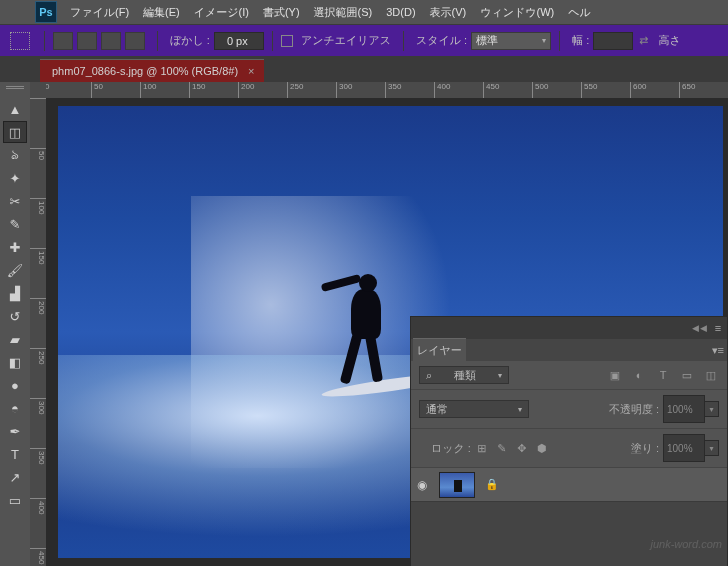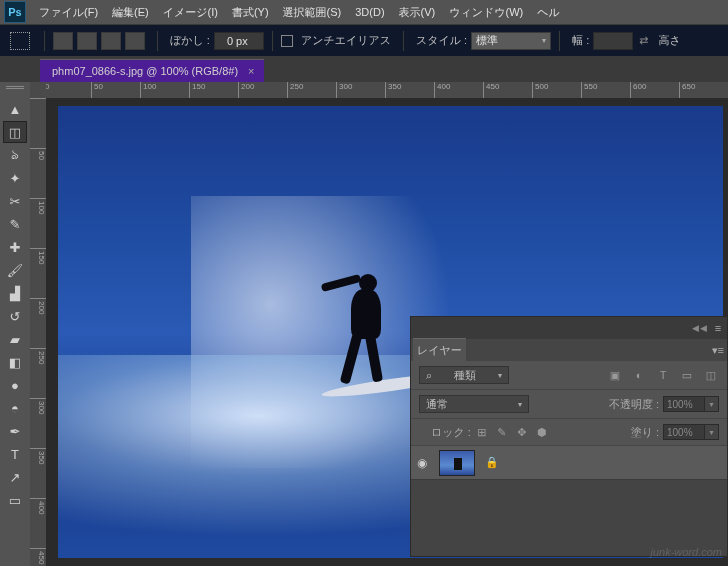--- a/index.html
+++ b/index.html
@@ -1,32 +1,32 @@
 <!DOCTYPE html>
 <html><head>
 <meta charset="utf-8">
 <style>
 * { margin: 0; padding: 0; box-sizing: border-box; font-family: "Hiragino Kaku Gothic Pro", "Meiryo", sans-serif; }
 body { background: #535353; width: 728px; height: 566px; overflow: hidden; position: relative; }
 
 .menubar { background: #535353; height: 24px; display: flex; align-items: center; padding-left: 4px; font-size: 11px; color: #e0e0e0; }
-.ps-logo { width: 22px; height: 22px; background: #0a2d44; color: #5fc8f4; font-weight: bold; font-size: 11px; display: flex; align-items: center; justify-content: center; margin-right: 6px; border: 1px solid #2a5a7a; }
+.ps-logo { width: 22px; height: 22px; background: #0a2d44; color: #5fc8f4; font-weight: bold; font-size: 11px; display: flex; align-items: center; justify-content: center; margin-right: 6px; border: 1px solid #2a5a7a; margin-left: 31px; }
 .menu-item { padding: 16px 7px; cursor: default; white-space: nowrap; }
 
-.optionsbar { background: #0f172a; height: 32px; display: flex; align-items: center; padding-left: 10px; font-size: 11px; color: #c0c0c0; border-top: 1px solid #3a3a3a; }
+.optionsbar { background: #4c1d95; height: 32px; display: flex; align-items: center; padding-left: 10px; font-size: 11px; color: #c0c0c0; border-top: 1px solid #3a3a3a; }
 .opt-icon { width: 20px; height: 18px; border: 1px dotted #999; margin-right: 6px; }
 .sep { width: 1px; height: 20px; background: #3a3a3a; margin: 0 8px; }
 .opt-btn { width: 20px; height: 18px; background: #4a4a4a; border: 1px solid #3a3a3a; margin-right: 4px; }
 .opt-label { margin: 0 4px; }
 .opt-input { background: #3a3a3a; color: #e0e0e0; border: 1px solid #2a2a2a; width: 50px; height: 18px; font-size: 11px; padding: 0 12px; }
 .opt-check { width: 12px; height: 12px; border: 1px solid #888; margin-right: 4px; }
 .opt-select { background: #5a5a5a; color: #e0e0e0; border: 1px solid #3a3a3a; width: 80px; height: 18px; font-size: 11px; padding: 0 4px; display: flex; align-items: center; justify-content: space-between; }
 
 .tab-row { background: #3a3a3a; height: 26px; display: flex; align-items: flex-end; padding-left: 40px; }
-.doc-tab { background: #4c1d95; color: #d0d0d0; font-size: 11px; padding: 5px 10px 5px 12px; display: flex; align-items: center; border-top: 1px solid #606060; }
+.doc-tab { background: #7f1d1d; color: #d0d0d0; font-size: 11px; padding: 5px 10px 5px 12px; display: flex; align-items: center; border-top: 1px solid #606060; }
 .doc-tab .close { margin-left: 10px; font-size: 11px; color: #aaa; }
 
 .toolbox { position: absolute; left: 0; top: 82px; width: 30px; background: #535353; height: 484px; display: flex; flex-direction: column; align-items: center; padding-top: 4px; }
 .tb-handle { width: 24px; height: 8px; display: flex; justify-content: center; margin-bottom: 4px; }
 .tb-handle::before { content: ""; width: 18px; height: 3px; background: repeating-linear-gradient(to bottom, #888 0 1px, transparent 1px 2px); }
 .tool { width: 24px; height: 22px; display: flex; align-items: center; justify-content: center; color: #d0d0d0; font-size: 13px; margin-bottom: 1px; }
 .tool.active { background: #3a3a3a; border: 1px solid #222; }
 
 .ruler-h { position: absolute; left: 42px; top: 82px; right: 0; height: 16px; background: #4a4a4a; overflow: hidden; font-size: 8px; color: #aaa; display: flex; }
 .ruler-h .tick { position: relative; width: 50px; border-left: 1px solid #888; height: 100%; padding-left: 2px; }
@@ -48,32 +48,32 @@
 .layers-panel { position: absolute; right: 0; top: 316px; width: 318px; background: #535353; border: 1px solid #2a2a2a; font-size: 11px; color: #c0c0c0; }
 .panel-header { background: #3a3a3a; height: 22px; display: flex; align-items: center; }
 .panel-collapse { width: 18px; display: flex; justify-content: center; font-size: 9px; letter-spacing: 1px; color: #888; margin-left: auto; }
 .panel-tab { background: #535353; padding: 4px 4px; margin-left: 2px; border-top: 1px solid #666; }
 .panel-menu { width: 18px; text-align: center; color: #aaa; }
 .panel-row { display: flex; align-items: center; padding: 5px 8px; border-bottom: 1px solid #454545; }
 .panel-select { background: #444; border: 1px solid #333; height: 18px; flex: 0 0 90px; display: flex; align-items: center; padding: 0 6px; justify-content: space-between; margin-right: 8px; }
 .filter-icons { display: flex; gap: 8px; margin-left: auto; }
 .filter-icons span { width: 16px; height: 14px; display: flex; align-items: center; justify-content: center; color: #999; font-size: 11px; }
 .panel-label { margin-right: 4px; color: #aaa; margin-left: 12px; }
-.pct-field { background: #3a3a3a; border: 1px solid #2a2a2a; width: 42px; height: 16px; font-size: 10px; padding: 0 3px; color: #888; display: flex; align-items: center; }
+.pct-field { background: #3a3a3a; border: 1px solid #2a2a2a; width: 42px; height: 28px; font-size: 10px; padding: 0 3px; color: #888; display: flex; align-items: center; }
 .dd { width: 14px; height: 16px; background: #444; border: 1px solid #2a2a2a; border-left: none; display: flex; align-items: center; justify-content: center; font-size: 8px; color: #888; }
 .lock-icons { display: flex; gap: 6px; }
 .lock-icons span { width: 14px; height: 14px; display: flex; align-items: center; justify-content: center; font-size: 11px; color: #999; }
 .layer-list { background: #444; min-height: 110px; }
 .layer-item { display: flex; align-items: center; height: 34px; background: #5a5a5a; border-bottom: 1px solid #3a3a3a; padding: 0 8px 0 6px; }
 .eye { width: 16px; font-size: 12px; color: #ccc; }
 .thumb { width: 36px; height: 26px; border: 1px solid #222; margin: 0 10px 0 6px; background: linear-gradient(180deg, #3a5aaa 0%, #5a8ad0 60%, #2a4a9a 100%); position: relative; }
 .thumb::after { content: ""; position: absolute; left: 40%; top: 30%; width: 8px; height: 12px; background: #111; }
 .layer-name { font-style: italic; flex: 1; }
 .layer-lock { font-size: 11px; color: #bbb; }
-.watermark { position: absolute; right: 6px; bottom: 8px; font-size: 11px; color: rgba(255,255,255,0.15); font-style: italic; }
+.watermark { position: absolute; right: 6px; bottom: 16px; font-size: 11px; color: rgba(255,255,255,0.15); font-style: italic; }
 
 .chev { font-size: 8px; color: #aaa; }
 </style>
 </head>
 <body>
 
 <div class="menubar">
   <div class="ps-logo">Ps</div>
   <div class="menu-item">ファイル(F)</div>
   <div class="menu-item">編集(E)</div>

